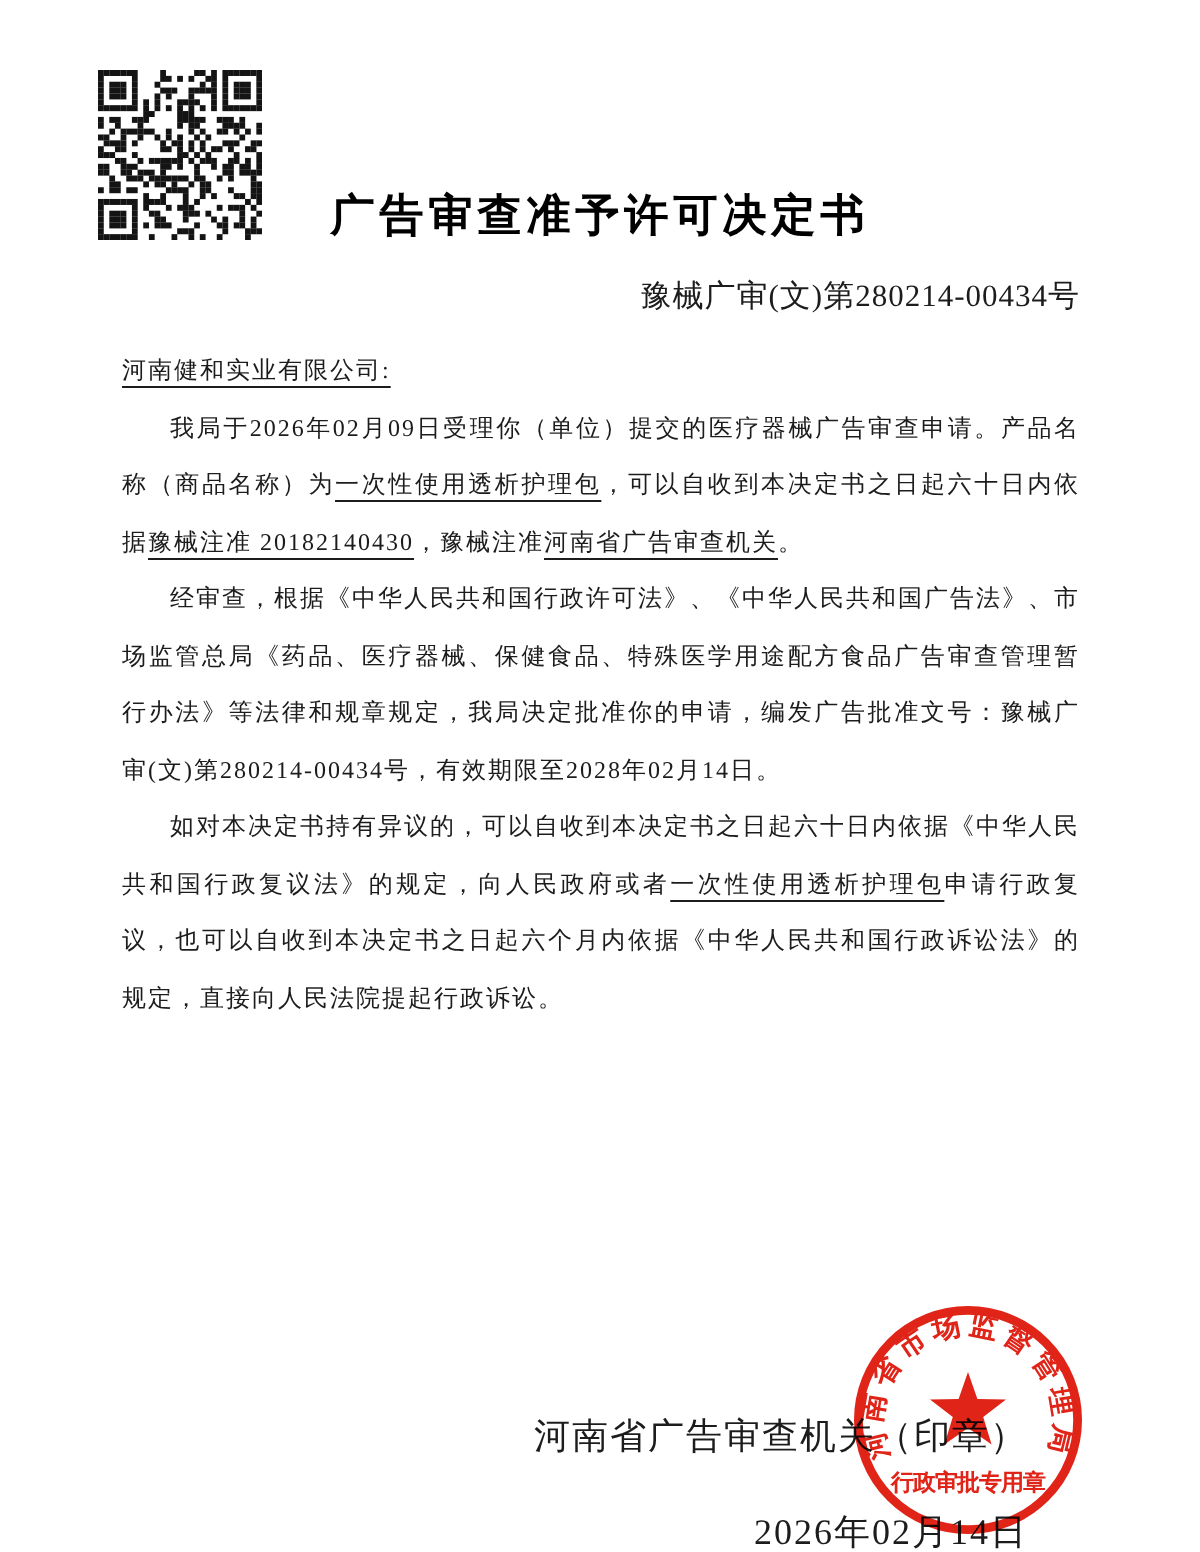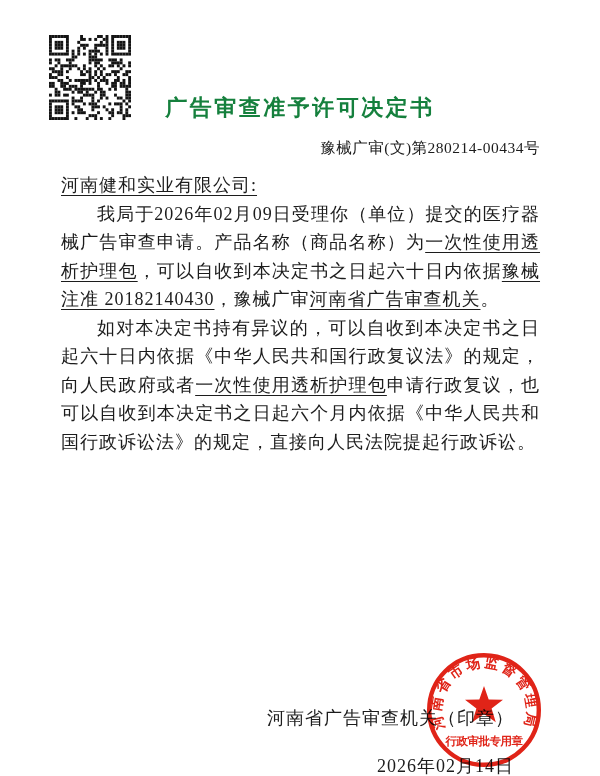--- a/index.html
+++ b/index.html
@@ -9,29 +9,29 @@
     background:#ffffff;
     overflow:hidden;
     font-family:"Liberation Serif","DejaVu Serif",serif;
     color:#1c1c1c;
   }
   .qr{position:absolute;left:49px;top:35px;width:82px;height:85px;}
   .title{
     position:absolute;top:93px;left:0;right:0;margin:0;
     text-align:center;
     font-size:22px;font-weight:bold;letter-spacing:2.5px;
-    color:#15803d;
+    color:#000000;
   }
   .docnum{
     position:absolute;top:138px;right:60px;
     font-size:15.5px;letter-spacing:0.5px;margin-left:20px;
   }
   .body{
     position:absolute;top:171px;left:61px;width:479px;
-    font-size:18px;line-height:28.5px;
+    font-size:12px;line-height:28.5px;
     letter-spacing:1px;
     text-align:justify;
     text-justify:inter-ideograph;
   }
   .body p{margin:0;}
   .para{text-indent:2em;}
   .u{
     text-decoration:underline;
     text-underline-offset:4px;
     text-decoration-thickness:1px;
@@ -450,21 +450,22 @@
       <rect x="26" y="28" width="1.02" height="1.02" fill="#141414"></rect>
     </svg>
 
   <h1 class="title">广告审查准予许可决定书</h1>
 
   <div class="docnum">豫械广审(文)第280214-00434号</div>
 
   <div class="body">
     <p class="salutation"><span class="u">河南健和实业有限公司: </span></p>
     <div id="paragraphs">
-        <p class="para"><span>我局于2026年02月09日受理你（单位）提交的医疗器械广告审查申请。产品名称（商品名称）为</span><span class="u">一次性使用透析护理包</span><span>，可以自收到本决定书之日起六十日内依据</span><span class="u">豫械注准 20182140430</span><span>，豫械广审</span><span class="u">河南省广告审查机关</span><span>。</span></p>
+        <p class="para"><span>我局于2026年02月09日受理你（单位）提交的医疗器械广告审查申请。产品名称（商品名称）为</span><span class="u">一次性使用透析护理包</span><span>，可以自收到本决定书之日起六十日内依据</span><span class="u">豫械注准 20182140430</span><span>，豫械注准</span><span class="u">河南省广告审查机关</span><span>。</span></p>
+        <p class="para"><span>经审查，根据《中华人民共和国行政许可法》、《中华人民共和国广告法》、市场监管总局《药品、医疗器械、保健食品、特殊医学用途配方食品广告审查管理暂行办法》等法律和规章规定，我局决定批准你的申请，编发广告批准文号：豫械广审(文)第280214-00434号，有效期限至2028年02月14日。</span></p>
         <p class="para"><span>如对本决定书持有异议的，可以自收到本决定书之日起六十日内依据《中华人民共和国行政复议法》的规定，向人民政府或者</span><span class="u">一次性使用透析护理包</span><span>申请行政复议，也可以自收到本决定书之日起六个月内依据《中华人民共和国行政诉讼法》的规定，直接向人民法院提起行政诉讼。</span></p>
       </div>
   </div>
 
   <div class="sig">
     <div class="issuer">河南省广告审查机关（印章）</div>
     <div class="date">2026年02月14日</div>
   </div>
 
   <svg class="seal" viewBox="-59 -59 118 118">

